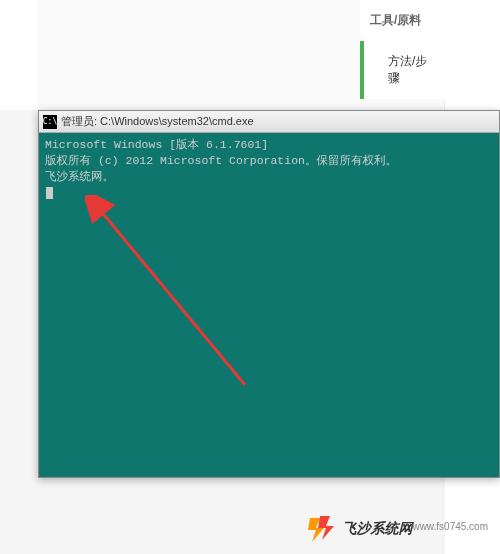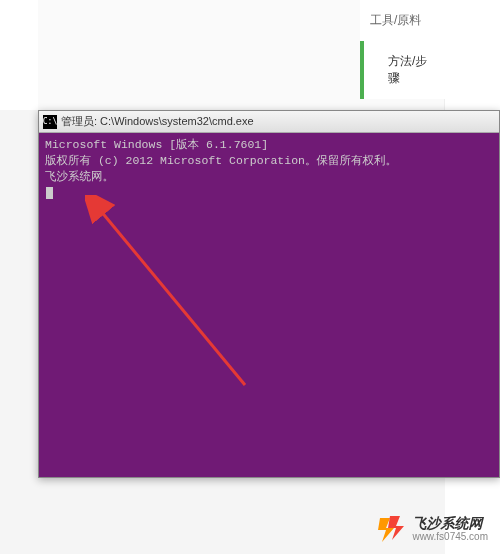--- a/index.html
+++ b/index.html
@@ -1,35 +1,35 @@
 <!DOCTYPE html>
 <html><head>
   <meta charset="utf-8">
   <style>
     * { margin: 0; padding: 0; box-sizing: border-box; }
     body { width: 500px; height: 554px; background: #f5f5f5; position: relative; font-family: Arial, sans-serif; overflow: hidden; }
     
     .tabs-sidebar { position: absolute; top: 0; right: 55px; width: 85px; background: #fff; }
-    .tab-item { padding: 12px 10px; font-size: 12px; color: #666; cursor: pointer; }
+    .tab-item { padding: 12px 10px; font-size: 12px; color: #666; cursor: pointer; font-weight: bold; }
     .tab-item.active { border-left: 4px solid #4caf50; color: #333; font-weight: 500; padding-left: 24px; }
     
     .cmd-window { position: absolute; top: 110px; left: 38px; width: 462px; height: 368px; background: #000; border: 1px solid #888; box-shadow: 0 2px 8px rgba(0,0,0,0.3); }
     .cmd-titlebar { height: 22px; background: linear-gradient(to bottom, #f5f5f5, #dfdfdf); display: flex; align-items: center; padding: 0 4px; border-bottom: 1px solid #aaa; }
     .cmd-icon { width: 14px; height: 14px; background: #000; margin-right: 4px; display: flex; align-items: center; justify-content: center; }
     .cmd-icon span { color: #fff; font-size: 8px; font-family: monospace; }
     .cmd-title { font-size: 11px; color: #333; }
-    .cmd-body { padding: 4px 6px; font-family: 'SimSun', 'Courier New', monospace; font-size: 11.5px; color: #ccc; line-height: 1.4; background: #701a75; height: calc(100% - 22px); }
+    .cmd-body { padding: 4px 6px; font-family: 'SimSun', 'Courier New', monospace; font-size: 11.5px; color: #ccc; line-height: 1.4; background: #0f766e; height: calc(100% - 22px); }
     .cmd-line { white-space: pre; }
     .cursor { display: inline-block; width: 7px; height: 12px; background: #ccc; vertical-align: text-bottom; margin-left: 1px; }
     
     .arrow-annotation { position: absolute; top: 195px; left: 85px; pointer-events: none; }
     
     .watermark { position: absolute; bottom: 10px; right: 12px; display: flex; align-items: center; gap: 6px; }
     .wm-logo { width: 30px; height: 30px; position: relative; }
-    .wm-text { display: flex; flex-direction: column; line-height: 1.1; }
+    .wm-text { display: flex; flex-direction: row; line-height: 1.1; }
     .wm-cn { font-size: 14px; font-weight: bold; color: #333; font-style: italic; }
     .wm-url { font-size: 10px; color: #888; }
     
     .top-border { position: absolute; top: 0; right: 0; width: 55px; height: 100%; background: #fff; }
     .left-cut { position: absolute; top: 0; left: 0; width: 38px; height: 110px; background: #fff; }
     .top-bg { position: absolute; top: 0; left: 38px; right: 55px; height: 110px; background: #fafafa; border-right: 1px solid #eee; }
   </style>
 </head>
 <body>
 

